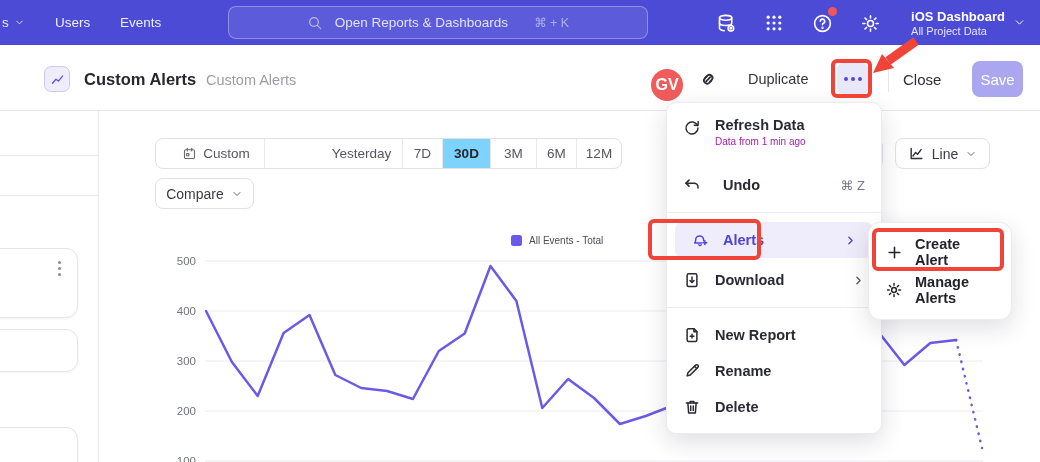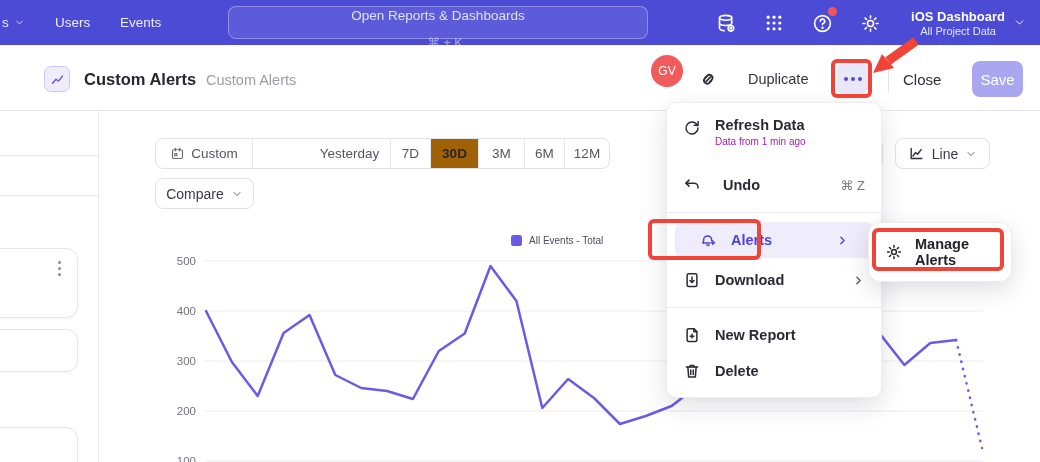--- a/index.html
+++ b/index.html
@@ -7,60 +7,60 @@
   .stage {
     position:relative; width:1040px; height:462px; overflow:hidden;
     font-family:"Liberation Sans", sans-serif; background:#fff;
   }
   
   .topnav { position:absolute; left:0; top:0; width:1040px; height:45px; background:#4C4BD6; z-index:3; }
   .nav-item { position:absolute; top:0; height:45px; display:flex; align-items:center; gap:5px;
               color:#EDEDFD; font-size:13.5px; font-weight:500; cursor:pointer; }
   .nav-search { position:absolute; left:228px; top:6px; width:420px; height:33px; border-radius:8px;
     background:rgba(255,255,255,.09); border:1px solid rgba(255,255,255,.32);
-    display:flex; align-items:center; justify-content:center; gap:12px; color:rgba(255,255,255,.82); font-size:13.5px;flex-direction:column; }
+    display:flex; align-items:center; justify-content:center; gap:12px; color:rgba(255,255,255,.82); font-size:13.5px; }
   .nav-search .shortcut { color:rgba(255,255,255,.5); margin-left:14px; font-size:12.5px; }
   .nav-iconbtn { position:absolute; top:10px; width:26px; height:26px; color:#fff; display:flex;
     align-items:center; justify-content:center; }
   .red-dot { position:absolute; right:-2px; top:-3px; width:9px; height:9px; border-radius:50%; background:#F2555A; }
   .project-switch { position:absolute; right:14px; top:0; height:45px; display:flex; align-items:center; gap:8px; color:#fff; cursor:pointer;}
-  .project-text { text-align:center; }
+  .project-text { text-align:left; }
   .project-name { font-size:13px; font-weight:700; }
   .project-scope { font-size:11px; color:rgba(255,255,255,.85); margin-top:1px; }
   
   .rheader { position:absolute; left:0; top:45px; width:1040px; height:66px; background:#fff;
     border-bottom:1px solid #E7E7EA; z-index:3; }
   .report-icon { position:absolute; left:44px; top:21px; width:26px; height:26px; border-radius:7px;
     background:#EFECFC; border:1px solid #CFC7F2; display:flex; align-items:center; justify-content:center; color:#6456E4; }
   .rtitle { position:absolute; left:84px; top:25px; font-size:16.5px; font-weight:700; color:#27272F; }
   .rcrumb { position:absolute; left:206px; top:27px; font-size:14.5px; color:#9C9CA6; }
-  .avatar { position:absolute; left:651px; top:10px; width:32px; height:32px; border-radius:50%;
-    background:#F15B5B; color:#fff; font-size:12px; font-weight:400; display:flex; align-items:center; justify-content:center; cursor:pointer;}
+  .avatar { position:absolute; left:651px; top:24px; width:32px; height:32px; border-radius:50%;
+    background:#F15B5B; color:#fff; font-size:16px; font-weight:700; display:flex; align-items:center; justify-content:center; cursor:pointer;}
   .hbtn { position:absolute; top:26px; font-size:14.5px; color:#32323C; font-weight:500; cursor:pointer; }
   .icon-link { position:absolute; left:697px; top:23px; width:24px; height:24px; color:#2F2F38; cursor:pointer;}
   .more-btn { position:absolute; left:837px; top:18px; width:31px; height:31px; border-radius:6px;
     background:#E9E7FA; display:flex; align-items:center; justify-content:center; gap:3px; cursor:pointer;}
   .more-btn i { width:4px; height:4px; border-radius:50%; background:#5348D6; }
   .vdiv { position:absolute; left:888px; top:21px; width:1px; height:26px; background:#E4E4E8; }
   .save-btn { position:absolute; left:972px; top:16px; width:51px; height:36px; border-radius:8px; border:none;
     background:#ABA6F0; color:#fff; font-size:15px; font-weight:500; font-family:inherit; cursor:pointer; }
   
   .v-divider { position:absolute; left:98px; top:111px; width:1px; height:351px; background:#E8E8EC; }
   .sb-line { position:absolute; left:0; width:98px; height:1px; background:#E8E8EC; }
   .sb-card { position:absolute; left:-26px; width:104px; background:#fff; border:1px solid #E5E5E9;
     border-radius:12px; box-shadow:0 1px 3px rgba(40,40,60,.05); z-index:2; }
   .kebab { position:absolute; right:16px; top:9px; color:#8A8A94; font-size:13px; letter-spacing:0; line-height:6px; cursor:pointer;}
   .kebab i { display:block; width:3px; height:3px; border-radius:50%; background:#8A8A94; margin:3px auto;}
   
   .seg { position:absolute; left:155px; top:138px; height:31px; display:flex; align-items:stretch;
-    border:1px solid #E2E2E6; border-radius:8px; background:#fff; overflow:hidden; z-index:2; }
+    border:1px solid #E2E2E6; border-radius:8px; background:#fff; overflow:hidden; z-index:2;padding-left:12px; }
   .seg-item { display:flex; align-items:center; justify-content:center; gap:6px; padding:0 2px;
     font-size:13.5px; color:#55555F; border-right:1px solid #E8E8EC; cursor:pointer; white-space:nowrap;}
   .seg-item:last-child { border-right:none; }
-  .seg-item.sel { background:#a16207; color:#26262E; font-weight:700; }
+  .seg-item.sel { background:#7dd3fc; color:#26262E; font-weight:700; }
   .pill-btn { position:absolute; height:31px; border:1px solid #E2E2E6; border-radius:8px; background:#fff;
     display:flex; align-items:center; justify-content:center; gap:7px; font-size:14px; color:#3A3A44;
     font-weight:500; z-index:2; cursor:pointer; }
   .legend { position:absolute; left:511px; top:235px; display:flex; align-items:center; gap:7px; z-index:2; }
   .legend-swatch { width:11px; height:11px; border-radius:2.5px; }
   .legend-label { font-size:10px; color:#4C4C57; }
   
   #chart-svg { position:absolute; left:0; top:0; width:1040px; height:462px; z-index:1; pointer-events:none; }
   .grid { stroke:#ECECEF; stroke-width:1; }
   .ticklabel { fill:#73737E; font-size:11.5px; text-anchor:end; font-family:"Liberation Sans",sans-serif; }
@@ -70,21 +70,21 @@
   .menu { position:absolute; left:666px; top:102px; width:216px; background:#fff; border:1px solid #ECECEF;
     border-radius:10px; box-shadow:0 8px 24px rgba(30,30,50,.14); z-index:20; padding:10px 0 8px 0; }
   .mi { display:flex; align-items:center; gap:14px; height:36px; padding:0 16px; color:#2A2A33; cursor:pointer; }
   .mi .lbl { font-size:14.5px; font-weight:600; }
   .mi .sc { margin-left:auto; font-size:13px; color:#7A7A84; }
   .mi .chev { margin-left:auto; display:flex; color:#55555F; }
   .mi-refresh { height:46px; align-items:flex-start; padding-top:4px; }
   .mi-refresh .txt { display:flex; flex-direction:column; gap:3px; }
   .mi-refresh .sub { font-size:10px; color:#a21caf; font-weight:400; }
   .mdiv { height:1px; background:#ECECEF; margin:9px 0; }
-  .mi-alerts { margin:4px 8px; padding:0 24px; border-radius:8px; background:#EFECFB; color:#4E43D8; }
+  .mi-alerts { margin:4px 8px; padding:0 16px; border-radius:8px; background:#EFECFB; color:#4E43D8; }
   .mi-alerts .chev { color:#4E43D8; }
   .ic18 { width:18px; height:18px; flex:0 0 18px; display:flex; align-items:center; justify-content:center; }
   
   .submenu { position:absolute; left:868px; top:222px; width:144px; background:#fff; border:1px solid #ECECEF;
     border-radius:12px; box-shadow:0 8px 24px rgba(30,30,50,.14); z-index:25; padding:10px 0; }
   .smi { display:flex; align-items:center; gap:12px; height:38px; padding:0 16px; color:#23232B; cursor:pointer; }
   .smi .lbl { font-size:14.5px; font-weight:600; }
   
   .anno-box { position:absolute; border:4px solid #F04438; border-radius:6px; z-index:40; pointer-events:none; }
   #anno-arrow { position:absolute; left:0; top:0; width:1040px; height:462px; z-index:41; pointer-events:none; }
@@ -349,35 +349,52 @@
       <span class="ic18">
         <svg class="stroke" width="18" height="18" viewBox="0 0 24 24" style="stroke-width:2">
           <path d="M14.5 3.5 H7.5 a2 2 0 0 0 -2 2 v13 a2 2 0 0 0 2 2 h9 a2 2 0 0 0 2 -2 V7.5 z"></path>
           <path d="M14.5 3.5 V7.5 h4"></path>
             <path d="M12 11 v5 M9.5 13.5 h5"></path>
         </svg>
       </span>
       <span class="lbl">New Report</span>
     </div>
 
+    <div class="mi">
+      <span class="ic18">
+        <svg class="stroke" width="18" height="18" viewBox="0 0 24 24" style="stroke-width:2">
+          <path d="M5.5 18.5 l1.1-4.1 L16.8 4.2 a2.1 2.1 0 0 1 3 3 L9.6 17.4 l-4.1 1.1 z"></path>
+          <path d="M15.3 5.7 l3 3"></path>
+        </svg>
+      </span>
+      <span class="lbl">Rename</span>
+    </div>
 
     <div class="mi">
       <span class="ic18">
         <svg class="stroke" width="18" height="18" viewBox="0 0 24 24" style="stroke-width:2">
           <path d="M4.5 6.5 h15"></path>
             <path d="M9.5 6.5 V4.5 h5 v2"></path>
           <path d="M6.5 6.5 l1 13.5 h9 l1-13.5"></path>
             <path d="M10.3 10.5 v6 M13.7 10.5 v6"></path>
         </svg>
       </span>
       <span class="lbl">Delete</span>
     </div>
   </div>
 
   <div class="submenu">
+    <div class="smi">
+      <span class="ic18">
+        <svg class="stroke" width="17" height="17" viewBox="0 0 24 24" style="stroke-width:2.2">
+            <path d="M12 4.5 v15 M4.5 12 h15"></path>
+          </svg>
+      </span>
+      <span class="lbl">Create Alert</span>
+    </div>
     <div class="smi">
       <span class="ic18">
         <svg class="stroke" width="18" height="18" viewBox="0 0 24 24" style="stroke-width:2">
           <circle cx="12" cy="12" r="3.2"></circle>
           <path d="M12 3.4 v2.2 M12 18.4 v2.2 M3.4 12 h2.2 M18.4 12 h2.2 M6 6 l1.6 1.6 M16.4 16.4 L18 18 M18 6 l-1.6 1.6 M7.6 16.4 L6 18"></path>
         </svg>
       </span>
       <span class="lbl">Manage Alerts</span>
     </div>
   </div>

